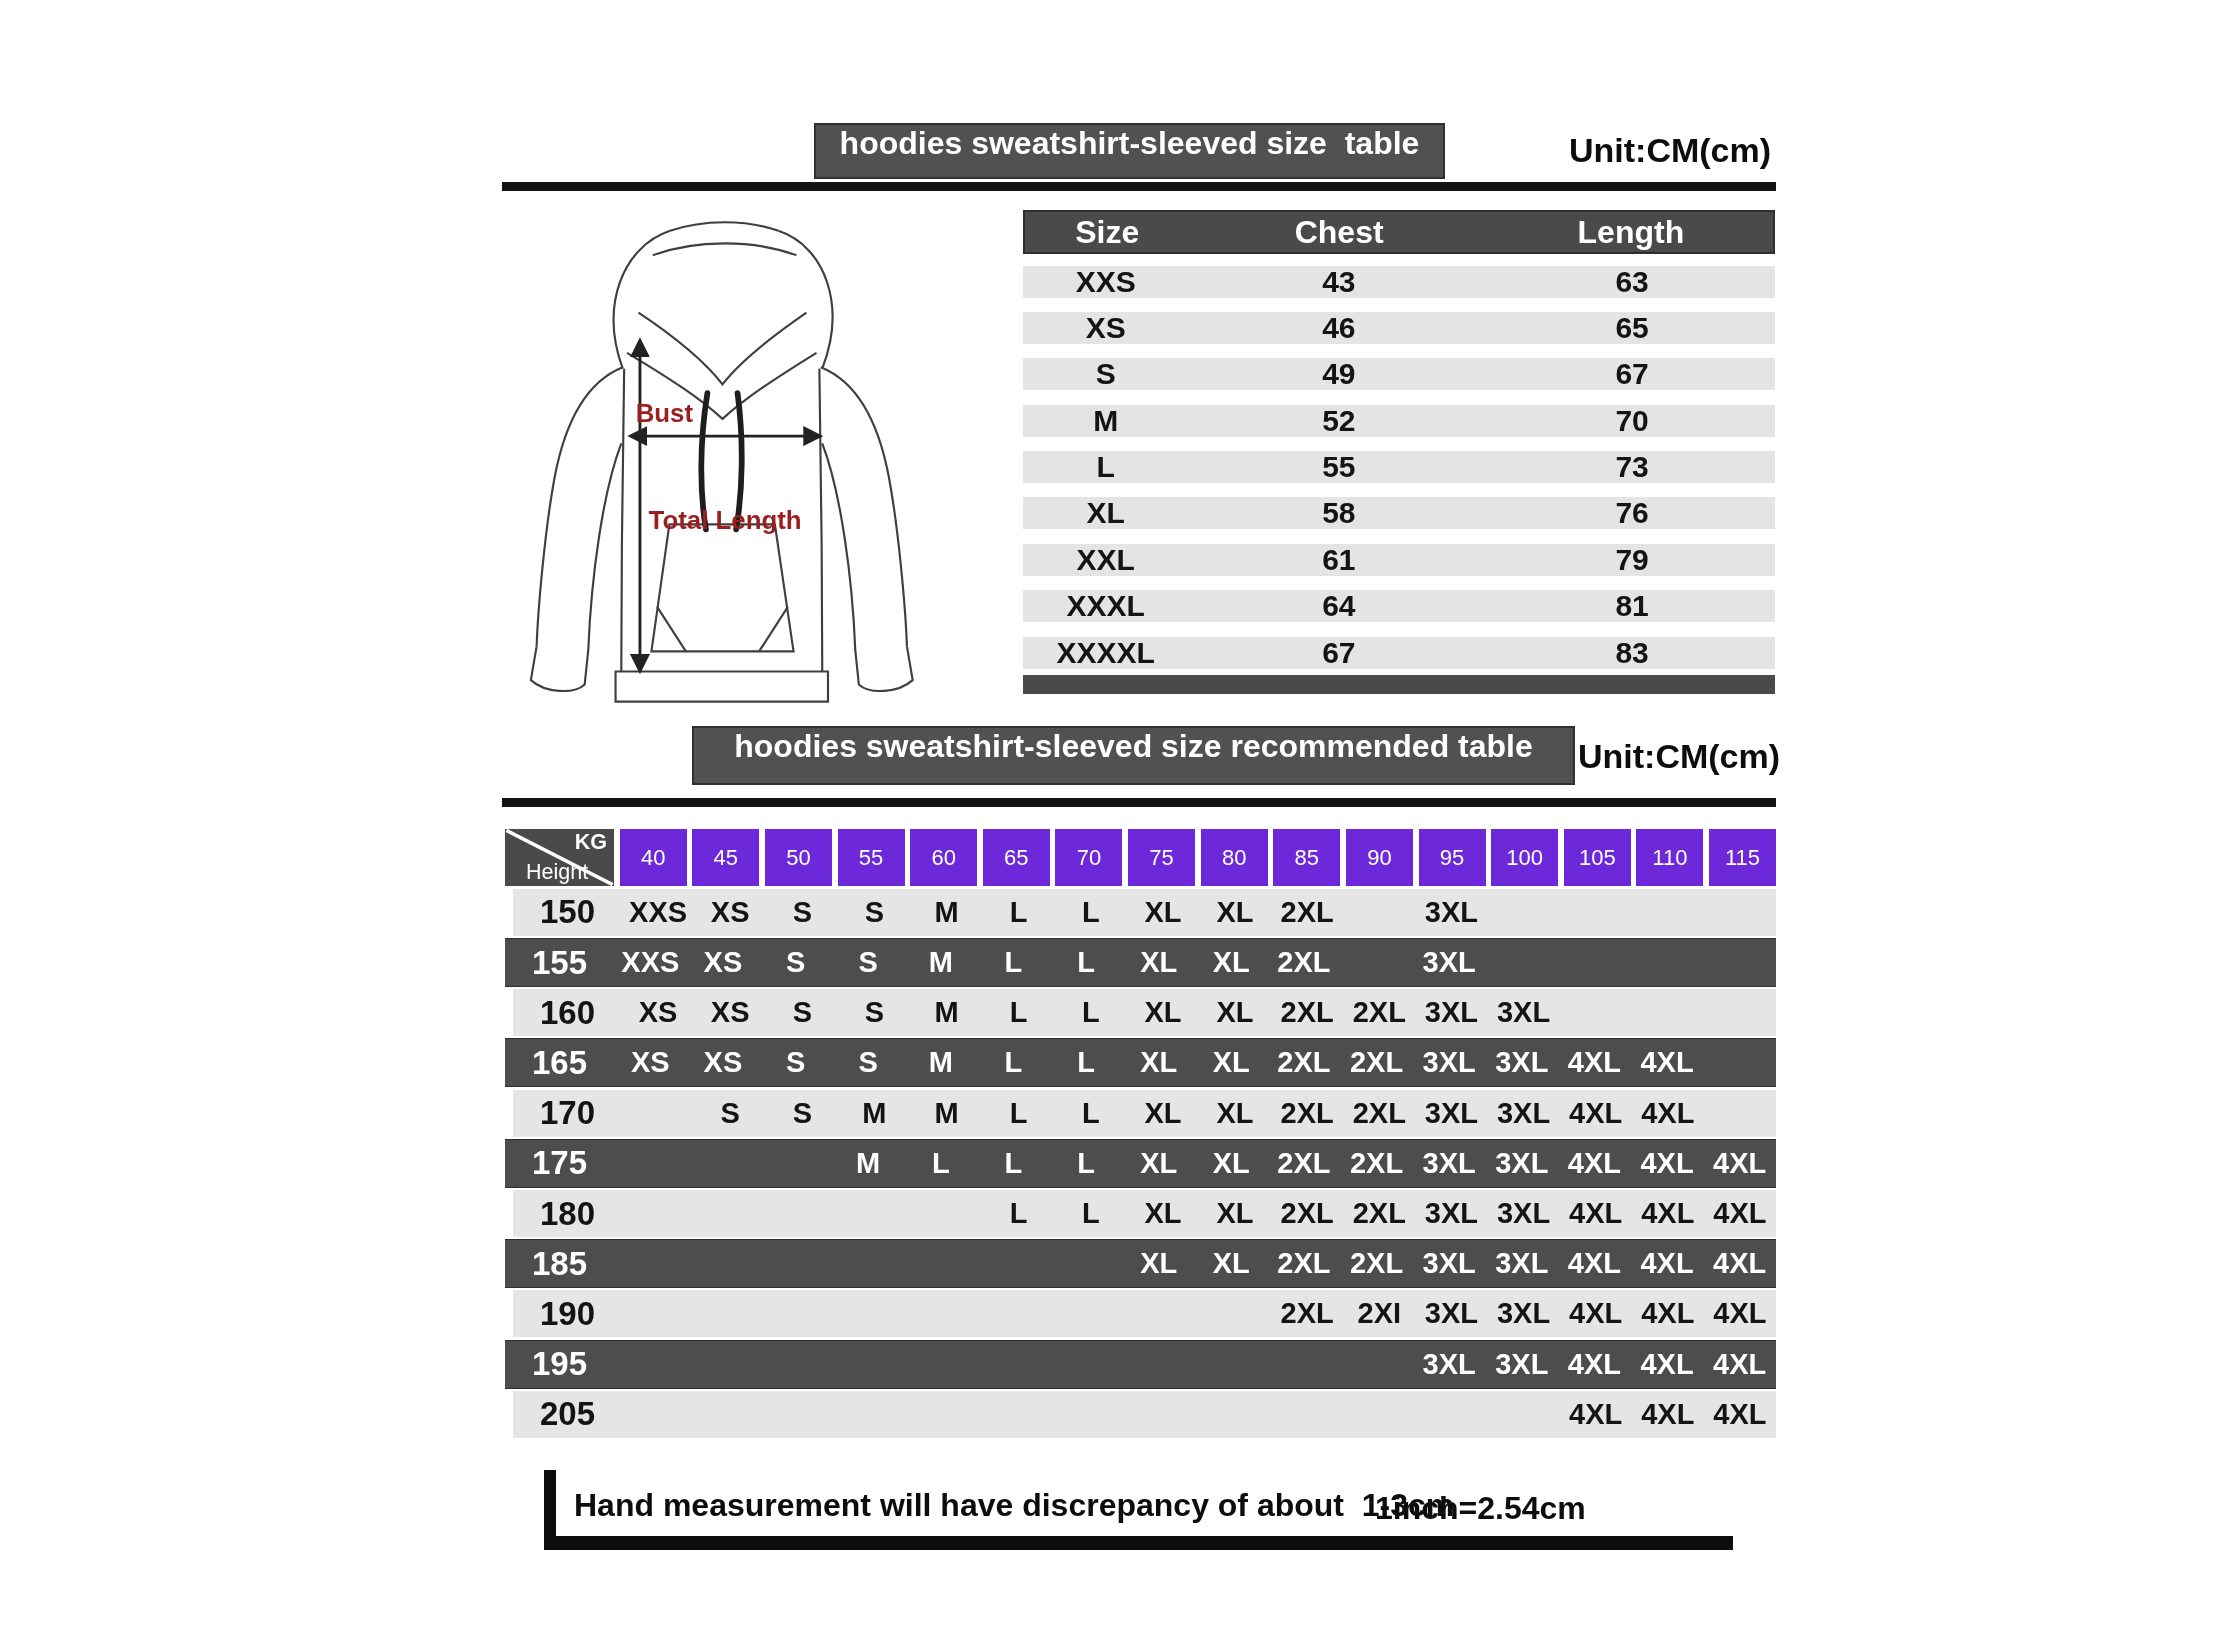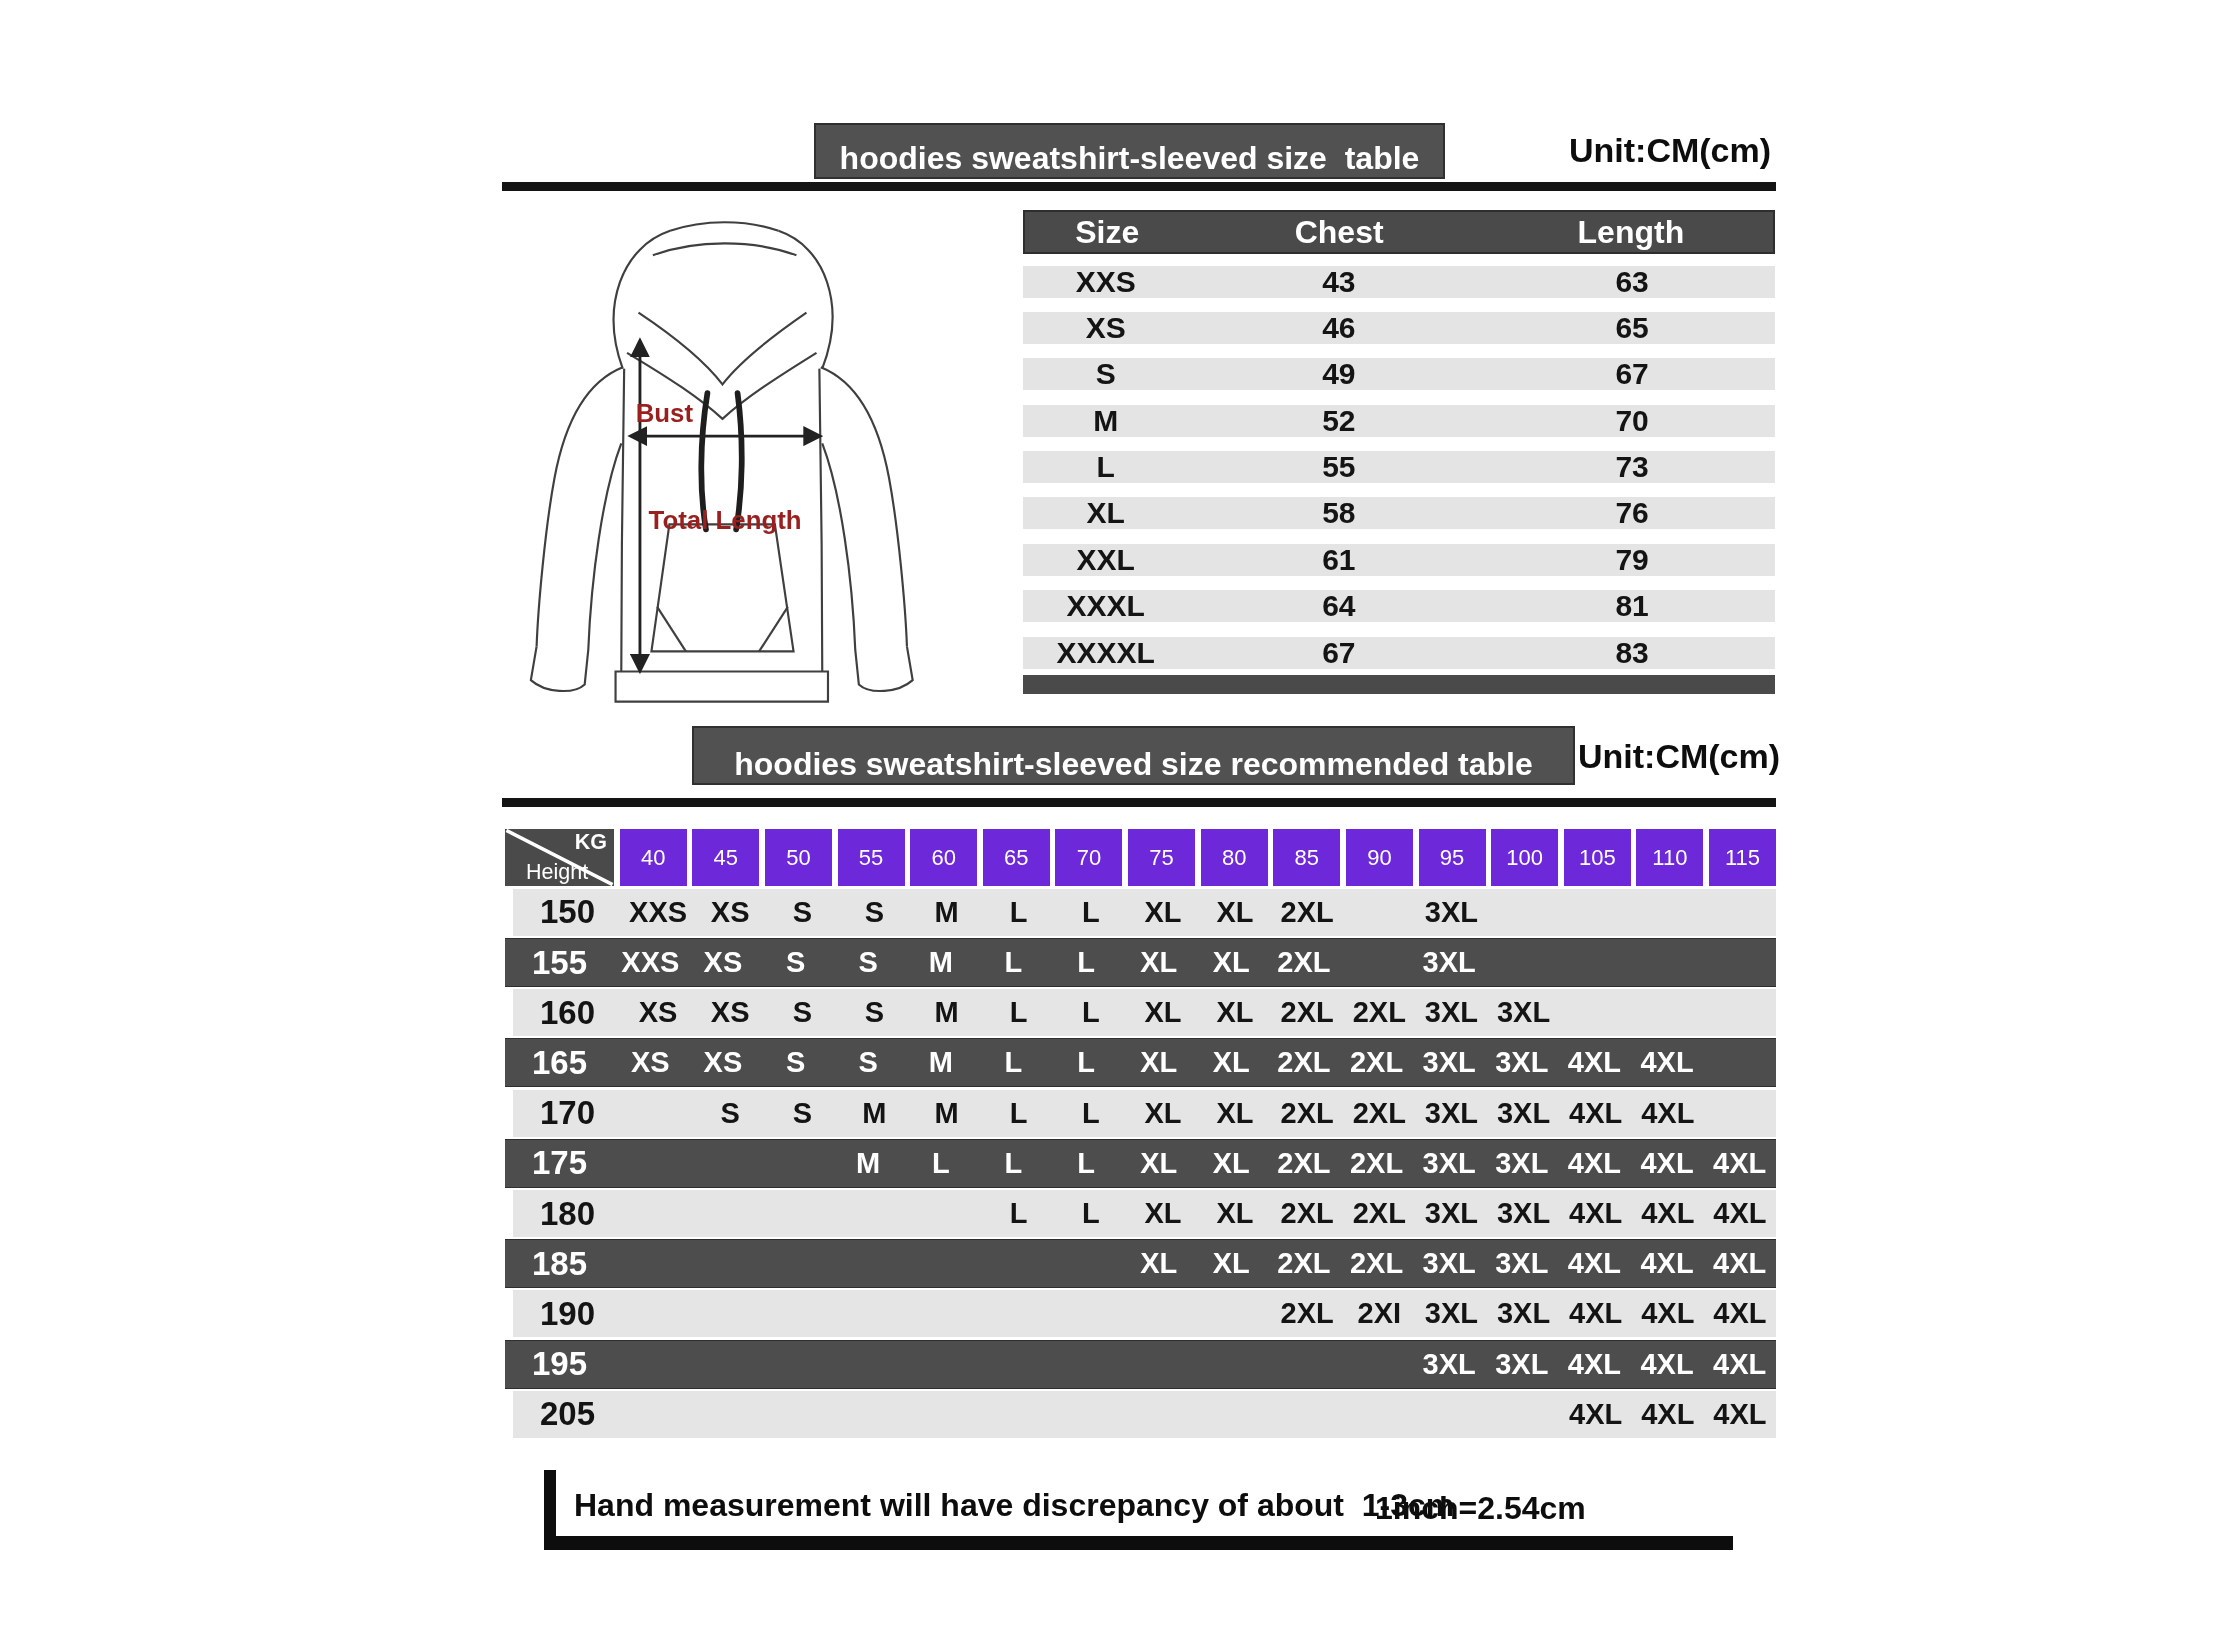--- a/index.html
+++ b/index.html
@@ -1,21 +1,21 @@
 <!DOCTYPE html>
 <html style="font-size:11.5px"><head>
 <meta charset="utf-8">
 <style>
   html,body { margin:0; padding:0; background:#ffffff; }
   body { width:2227px; height:1651px; font-family:"Liberation Sans","DejaVu Sans",sans-serif; }
   .page { position:absolute; left:0; top:0; width:2227px; height:1651px; background:#ffffff; overflow:hidden; }
 
   
   .title-box { position:absolute; background:#515151; border:2.9px solid #303030;
-               display:flex; align-items:flex-end; justify-content:center;
+               display:flex; align-items:flex-start; justify-content:center;
                color:#ffffff; font-weight:bold; white-space:pre-wrap; }
   .title-box-1 { left:814px; top:123px; width:627px; height:52px; font-size:32px; }
   .title-box-2 { left:692px;  top:726px; width:879px; height:55px; font-size:32px; }
   .unit-label { position:absolute; color:#0d0d0d; font-weight:bold; font-size:34px;text-align:right; }
   .unit-1 { left:1569px; top:131px; }
   .unit-2 { left:1578px; top:737px; }
   .rule { position:absolute; background:#141414; }
   .rule-1 { left:502px; top:182px;  width:1274px; height:9.3px; }
   .rule-2 { left:502px; top:798px; width:1274px; height:9.3px; }
 

